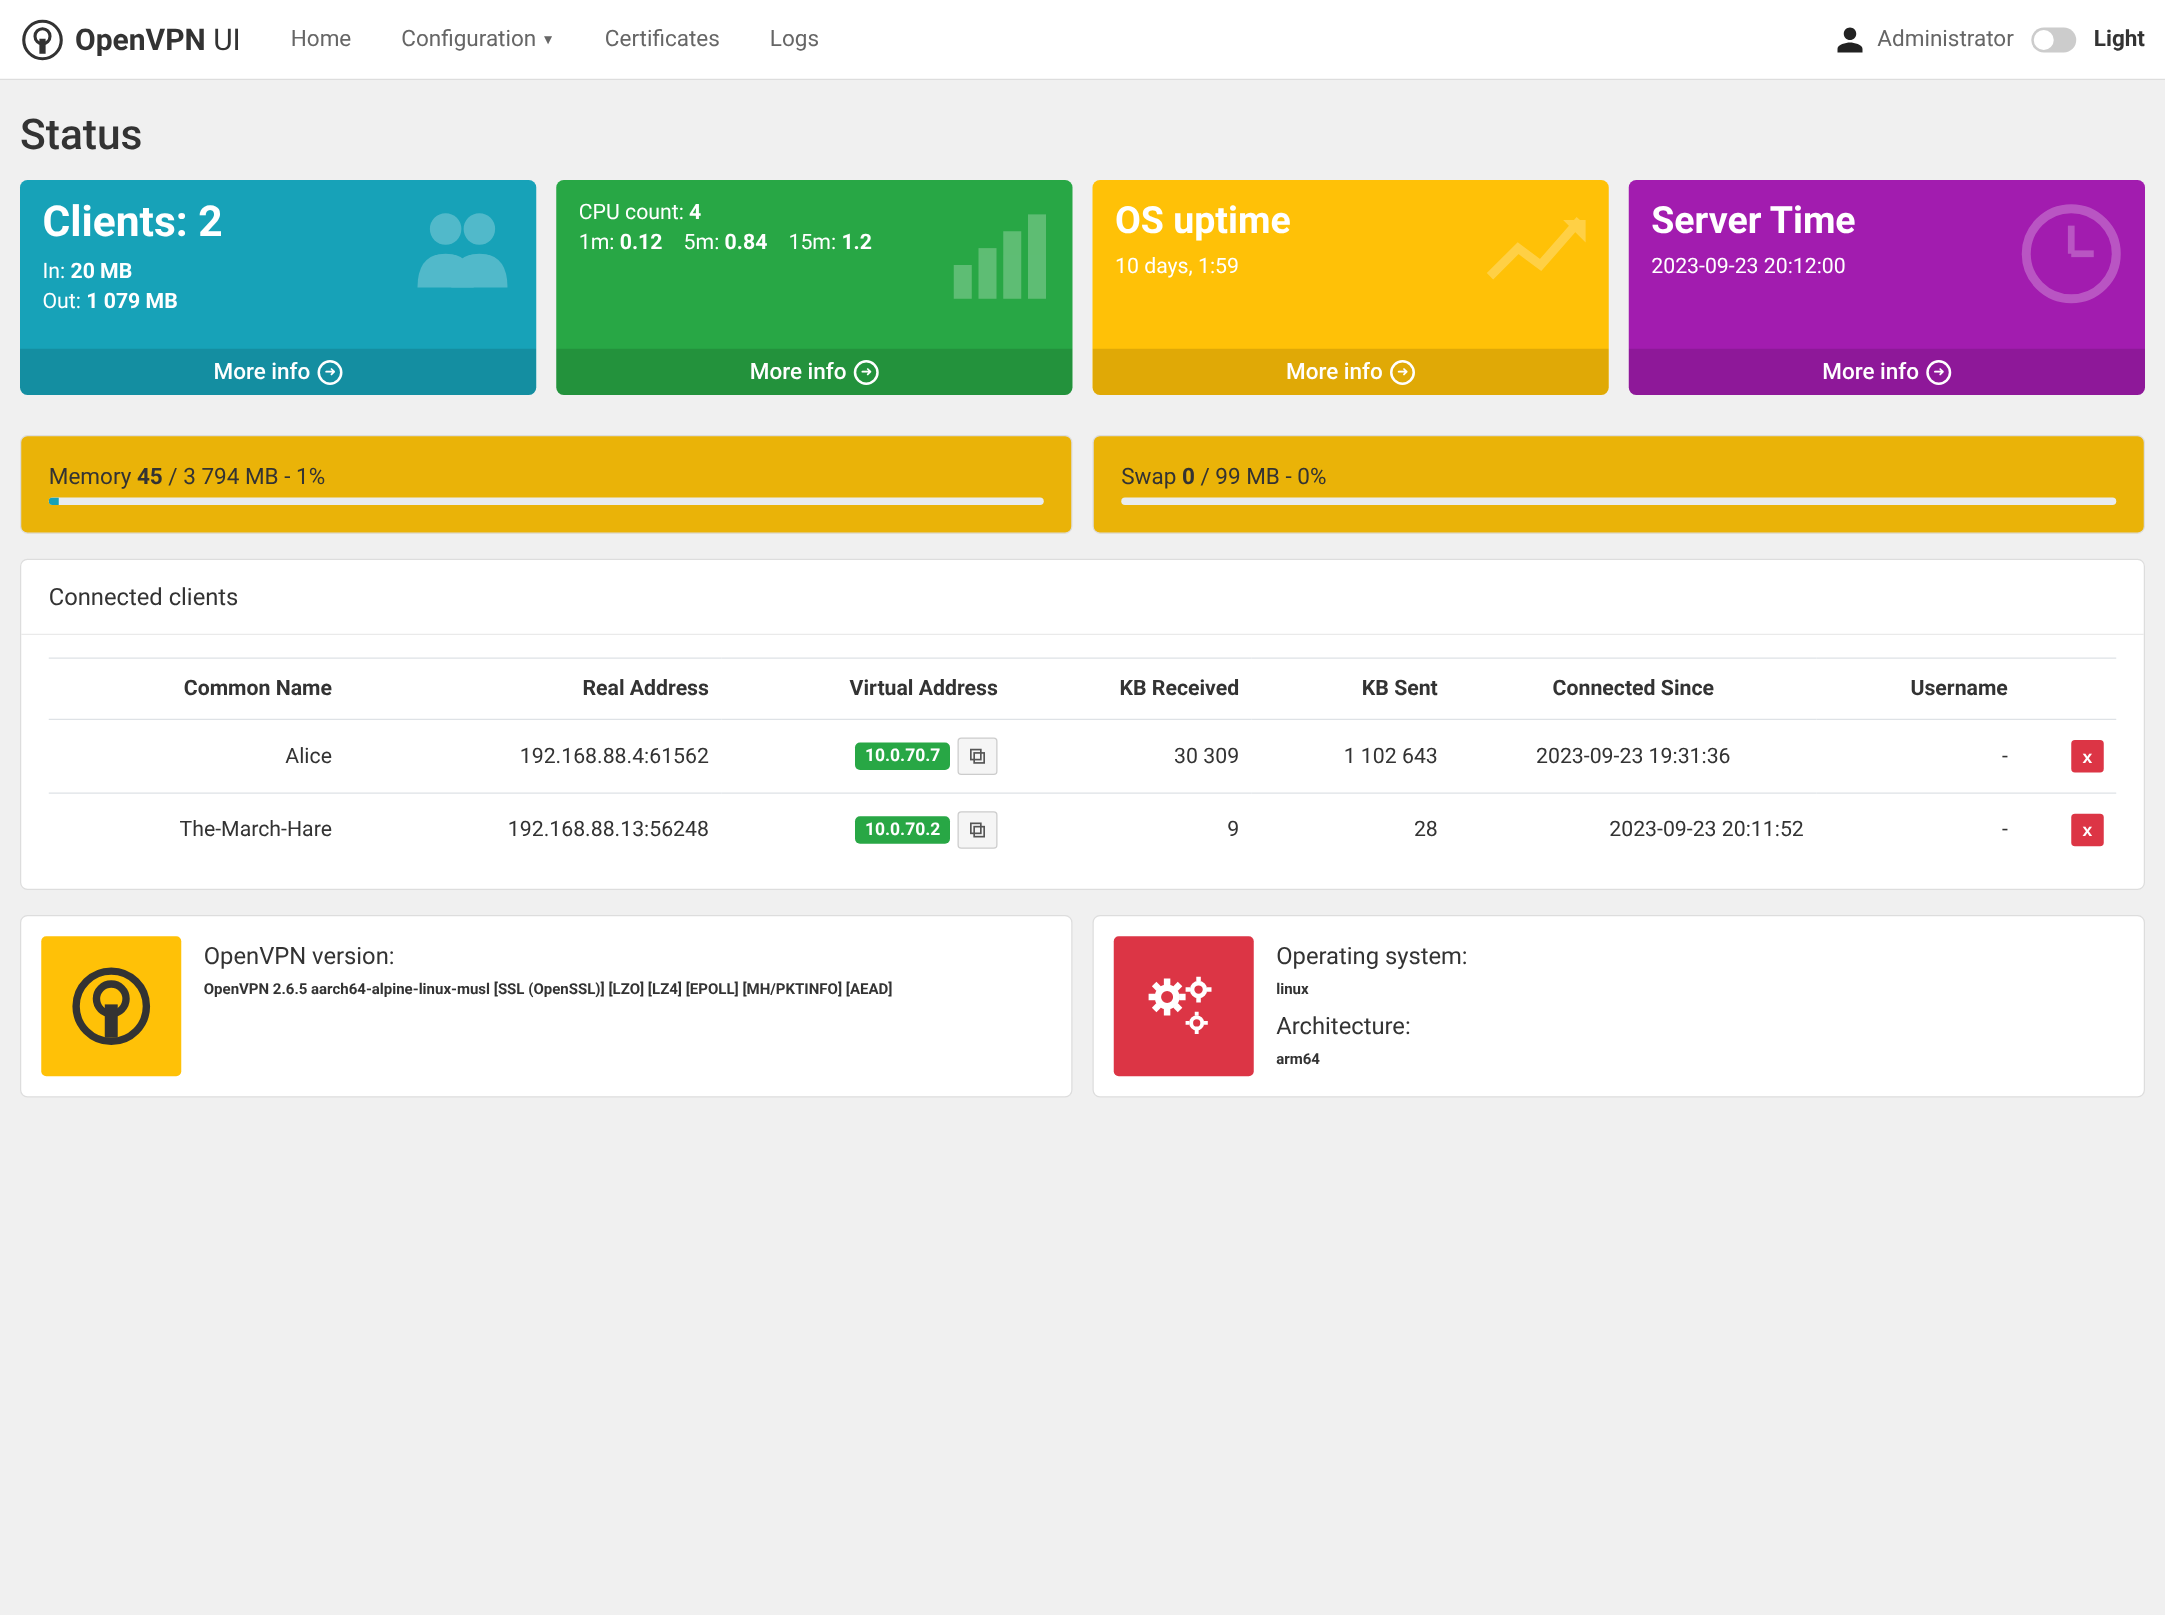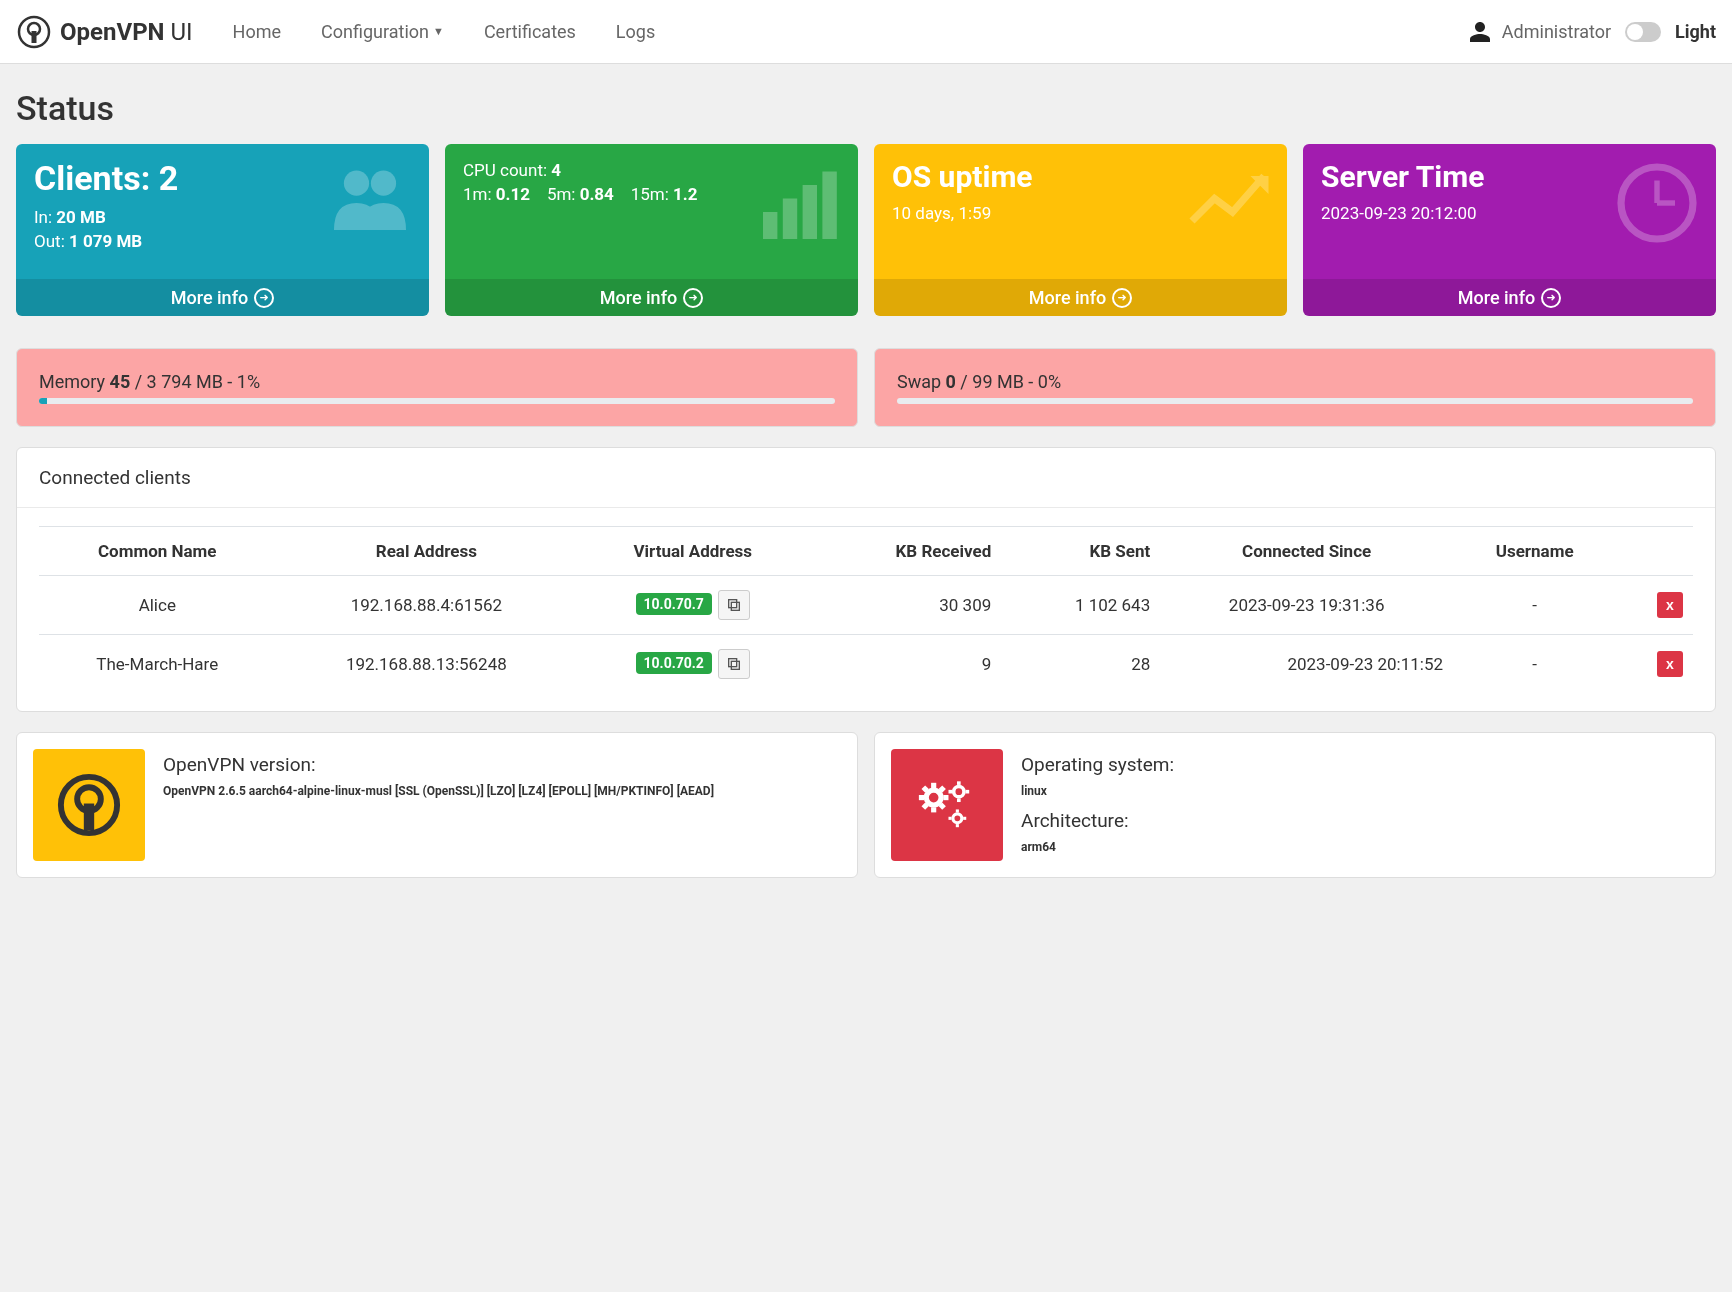--- a/index.html
+++ b/index.html
@@ -83,41 +83,41 @@
   cursor: pointer;
   display: flex; align-items: center; justify-content: center; gap: 6px;
 }
 .card-icon {
   position: absolute; right: 14px; top: 14px;
   width: 90px; height: 90px; opacity: 0.25;
 }
 
 .mem-row { display: grid; grid-template-columns: 1fr 1fr; gap: 16px; margin-bottom: 20px; }
 .mem-card {
-  background: #fca5a5; border: 1px solid #ddd; border-radius: 6px;
+  background: #eab308; border: 1px solid #ddd; border-radius: 6px;
   padding: 22px;
 }
 .mem-label { font-size: 18px; margin-bottom: 6px; }
 .mem-label strong { font-weight: 700; }
 .progress {
   width: 100%; height: 6px; background: #e9ecef; border-radius: 3px; overflow: hidden;
 }
 .progress-bar { height: 100%; background: #17a2b8; }
 
 .panel {
   background: #fff; border: 1px solid #ddd; border-radius: 6px;
   margin-bottom: 20px;
 }
 .panel-header {
   padding: 18px 22px; font-size: 19px; border-bottom: 1px solid #eaeaea;
 }
 .panel-body { padding: 18px 22px; }
 table { width: 100%; border-collapse: collapse; }
 th, td {
-  text-align: center; padding: 14px 10px; border-bottom: 1px solid #dee2e6;
+  text-align: right; padding: 14px 10px; border-bottom: 1px solid #dee2e6;
   font-size: 17px;
 }
 th { font-weight: 700; border-top: 1px solid #dee2e6; }
 th.num, td.num { text-align: right; }
 tbody tr:last-child td { border-bottom: none; }
 .badge {
   display: inline-block; background: #28a745; color: #fff;
   padding: 3px 8px; border-radius: 4px; font-size: 14px; font-weight: 700;
   margin-right: 6px;
 }

